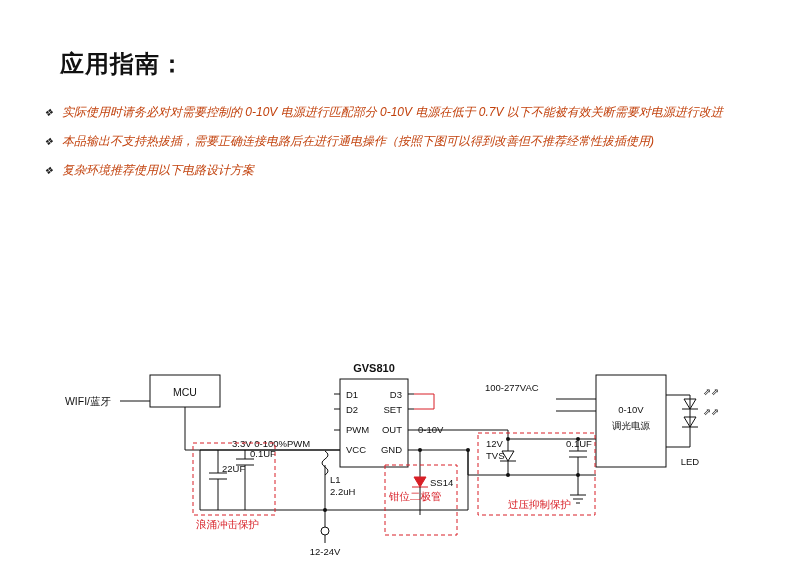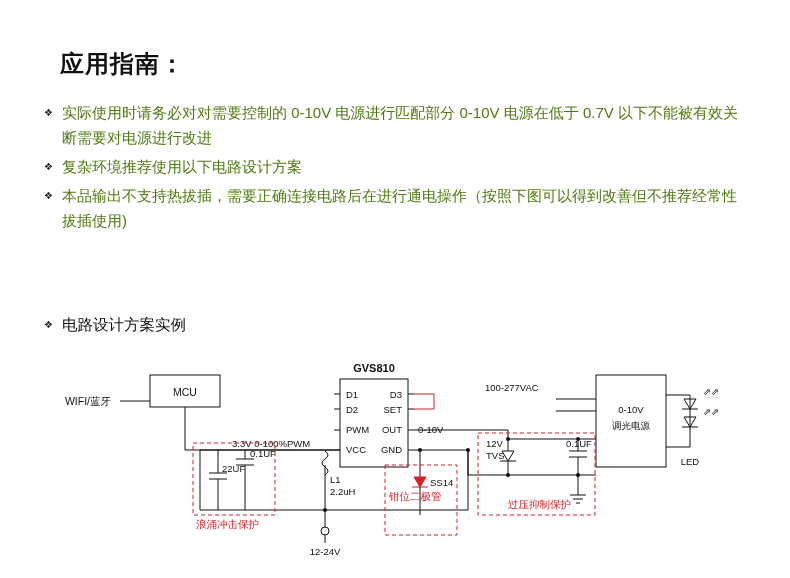--- a/index.html
+++ b/index.html
@@ -32,24 +32,25 @@
   }
   .bullets {
     position: absolute;
     left: 44px;
     top: 100px;
     width: 700px;
   }
   .bullet {
     position: relative;
     padding-left: 18px;
-    font-size: 15px;
+    font-size: 12px;
     line-height: 25px;
     margin-bottom: 4px;
-    color: #4d7c0f;
+    color: #c2410c;
+    font-style: italic;
   }
   .bullet::before {
     content: "\2756";
     position: absolute;
     left: 0;
     top: 0;
     font-size: 10px;
     line-height: 25px;
     color: #222;
   }
@@ -132,25 +133,24 @@
 </style>
 </head>
 <body>
 
 <div class="page">
 
   <div class="title">应用指南：</div>
 
   <div class="bullets">
     <div class="bullet">实际使用时请务必对对需要控制的 0-10V 电源进行匹配部分 0-10V 电源在低于 0.7V 以下不能被有效关断需要对电源进行改进</div>
+    <div class="bullet">本品输出不支持热拔插，需要正确连接电路后在进行通电操作（按照下图可以得到改善但不推荐经常性拔插使用)</div>
     <div class="bullet">复杂环境推荐使用以下电路设计方案</div>
-    <div class="bullet">本品输出不支持热拔插，需要正确连接电路后在进行通电操作（按照下图可以得到改善但不推荐经常性拔插使用)</div>
   </div>
 
-  <div class="bullet-lower">电路设计方案实例</div>
 
   <div class="schematic">
     <svg width="790" height="215" viewBox="0 0 790 215" xmlns="http://www.w3.org/2000/svg">
 
       <rect class="box" x="150" y="20" width="70" height="32"></rect>
       <text class="lbl" x="185" y="41" text-anchor="middle">MCU</text>
 
       <text class="lbl" x="88" y="50" text-anchor="middle">WIFI/蓝牙</text>
       <path class="wire" d="M120 46 H150"></path>
 

